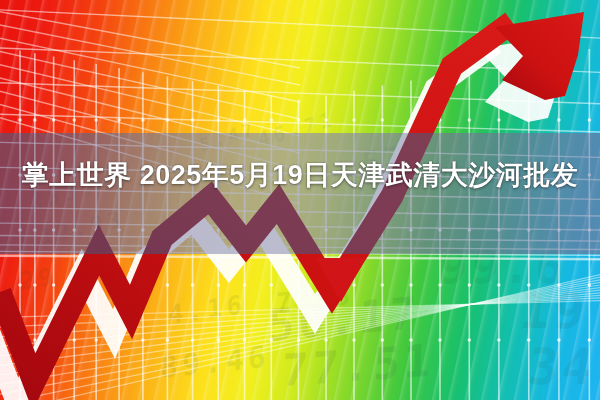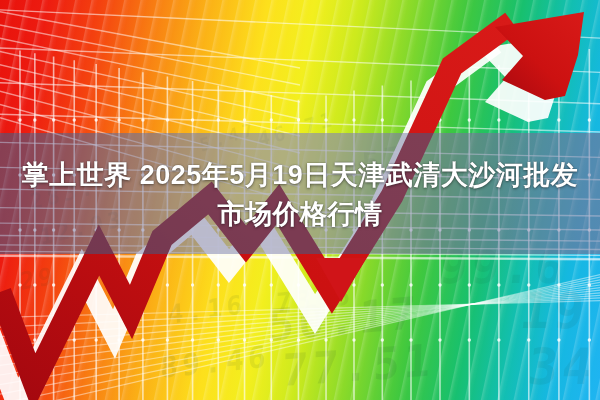--- a/index.html
+++ b/index.html
@@ -278,16 +278,15 @@
 
     <g>
       <polygon id="down-marker" fill="#d01418" points="316,258 366,258 341,302"></polygon>
     </g>
   </svg>
 
   <div id="band"></div>
 
   <div id="title">
     <div>掌上世界 2025年5月19日天津武清大沙河批发</div>
-    <div>市场价格行情</div>
   </div>
 
 </div>
 
 </body></html>

